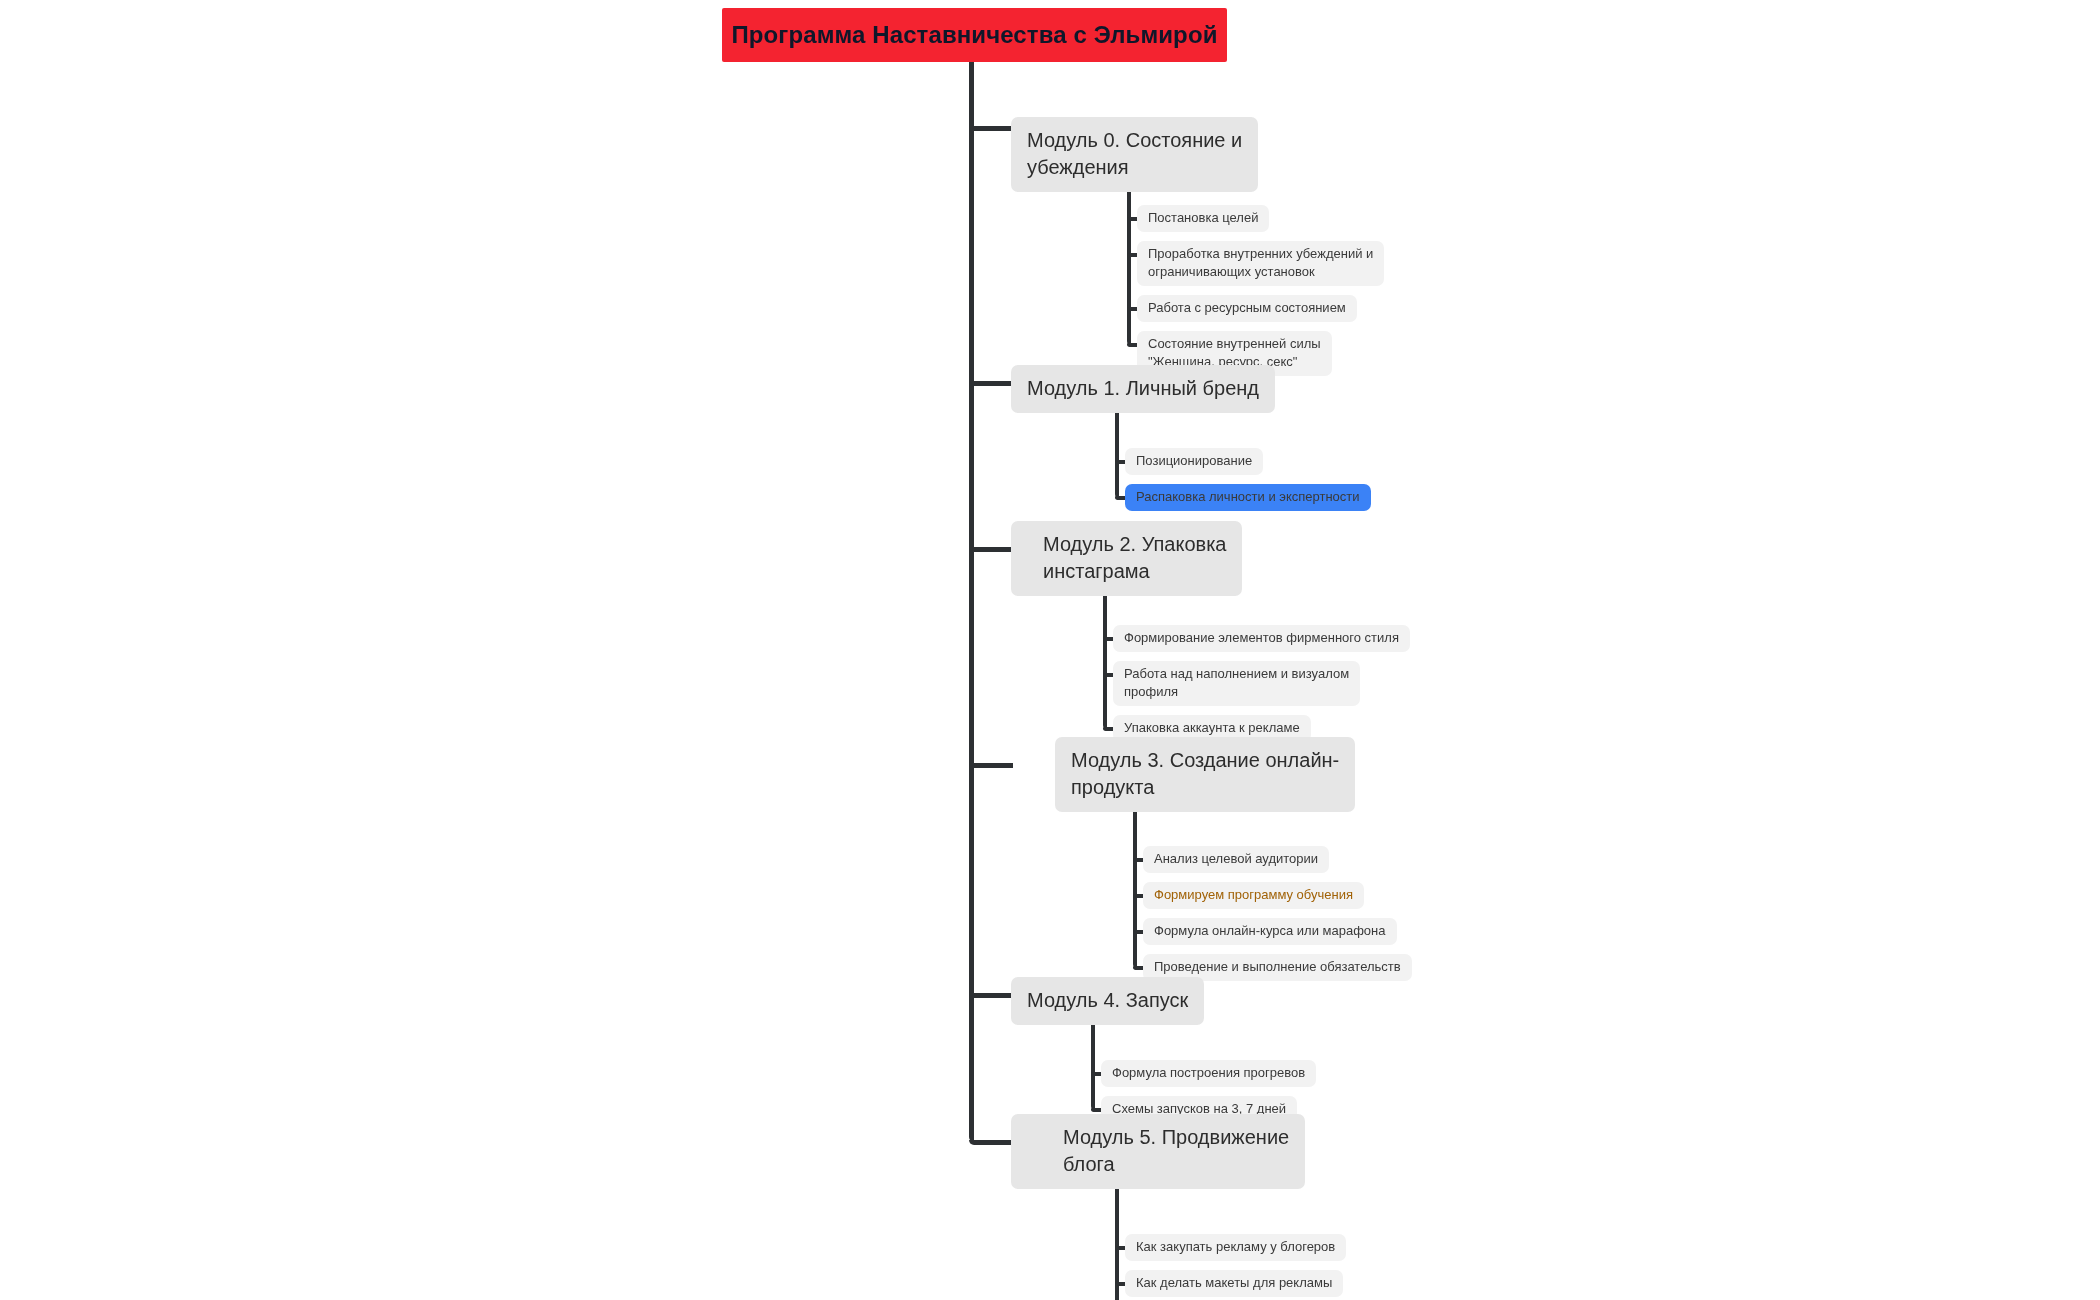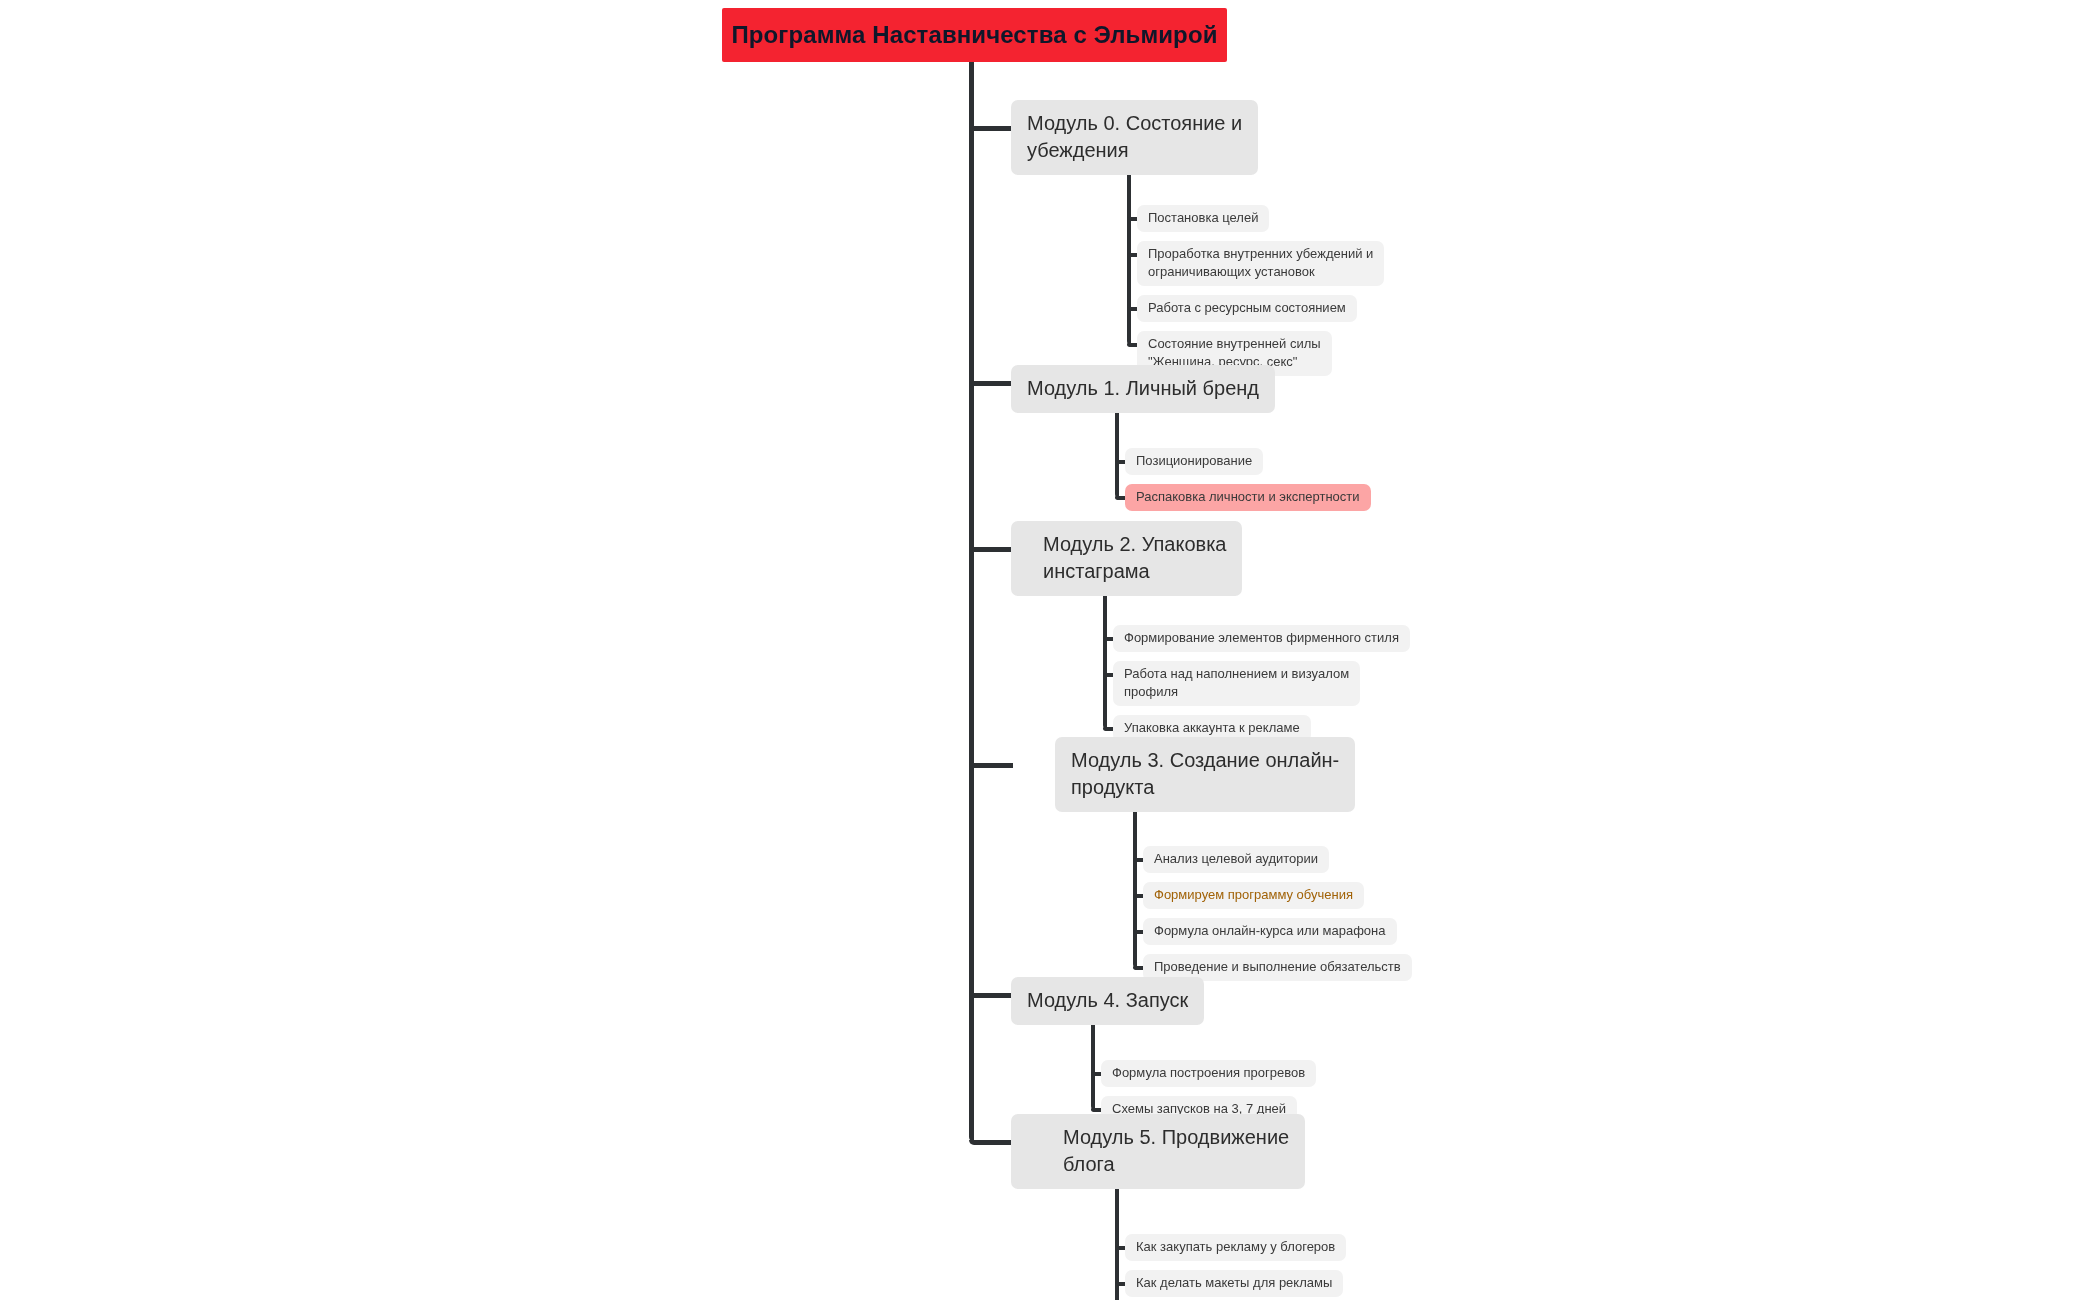--- a/index.html
+++ b/index.html
@@ -142,21 +142,21 @@
       <div class="module-connector" style="left: 969px; top: 993px; width: 44px; background: rgb(45, 48, 51);"></div>
       <div class="sub-trunk" style="left: 1091px; top: 1013px; height: 96.5px; background: rgb(45, 48, 51); border-bottom-left-radius: 6px;"></div>
       <div class="leaf-connector" style="left: 1091px; top: 1071.5px; width: 11px; background: rgb(45, 48, 51);"></div>
       <div class="leaf-connector last" style="left: 1091px; top: 1107.5px; width: 11px; background: rgb(45, 48, 51);"></div>
       <div class="module-connector" style="left: 969px; top: 1140px; width: 44px; background: rgb(45, 48, 51); border-bottom-left-radius: 8px;"></div>
       <div class="sub-trunk" style="left: 1115px; top: 1170px; height: 149.5px; background: rgb(45, 48, 51); border-bottom-left-radius: 6px;"></div>
       <div class="leaf-connector" style="left: 1115px; top: 1245.5px; width: 11px; background: rgb(45, 48, 51);"></div>
       <div class="leaf-connector" style="left: 1115px; top: 1281.5px; width: 11px; background: rgb(45, 48, 51);"></div>
     </div>
   <div id="nodes">
-      <div class="module" style="left: 1011px; top: 100px; background: rgb(230, 230, 230);">
+      <div class="module" style="left: 1011px; top: 117px; background: rgb(230, 230, 230);">
         <span class="module-label" style="color: rgb(45, 45, 45);">Модуль 0. Состояние и
 убеждения</span>
       </div>
       <div class="leaf" style="left: 1137px; top: 205px; background: rgb(242, 242, 242);">
         <span class="leaf-label" style="color: rgb(58, 58, 58);">Постановка целей</span>
       </div>
       <div class="leaf" style="left: 1137px; top: 241px; background: rgb(242, 242, 242);">
         <span class="leaf-label" style="color: rgb(58, 58, 58);">Проработка внутренних убеждений и
 ограничивающих установок</span>
       </div>
@@ -166,21 +166,21 @@
       <div class="leaf" style="left: 1137px; top: 331px; background: rgb(242, 242, 242);">
         <span class="leaf-label" style="color: rgb(58, 58, 58);">Состояние внутренней силы
 "Женщина, ресурс, секс"</span>
       </div>
       <div class="module" style="left: 1011px; top: 365px; background: rgb(230, 230, 230);">
         <span class="module-label" style="color: rgb(45, 45, 45);">Модуль 1. Личный бренд</span>
       </div>
       <div class="leaf" style="left: 1125px; top: 448px; background: rgb(242, 242, 242);">
         <span class="leaf-label" style="color: rgb(58, 58, 58);">Позиционирование</span>
       </div>
-      <div class="leaf" style="left: 1125px; top: 484px; background: #fca5a5;">
+      <div class="leaf" style="left: 1125px; top: 484px; background: #3b82f6;">
         <span class="leaf-label" style="color: rgb(58, 58, 58);">Распаковка личности и экспертности</span>
       </div>
       <div class="module" style="left: 1011px; top: 521px; background: rgb(230, 230, 230); padding-left: 32px;">
         <span class="module-label" style="color: rgb(45, 45, 45);">Модуль 2. Упаковка
 инстаграма</span>
       </div>
       <div class="leaf" style="left: 1113px; top: 625px; background: rgb(242, 242, 242);">
         <span class="leaf-label" style="color: rgb(58, 58, 58);">Формирование элементов фирменного стиля</span>
       </div>
       <div class="leaf" style="left: 1113px; top: 661px; background: rgb(242, 242, 242);">

